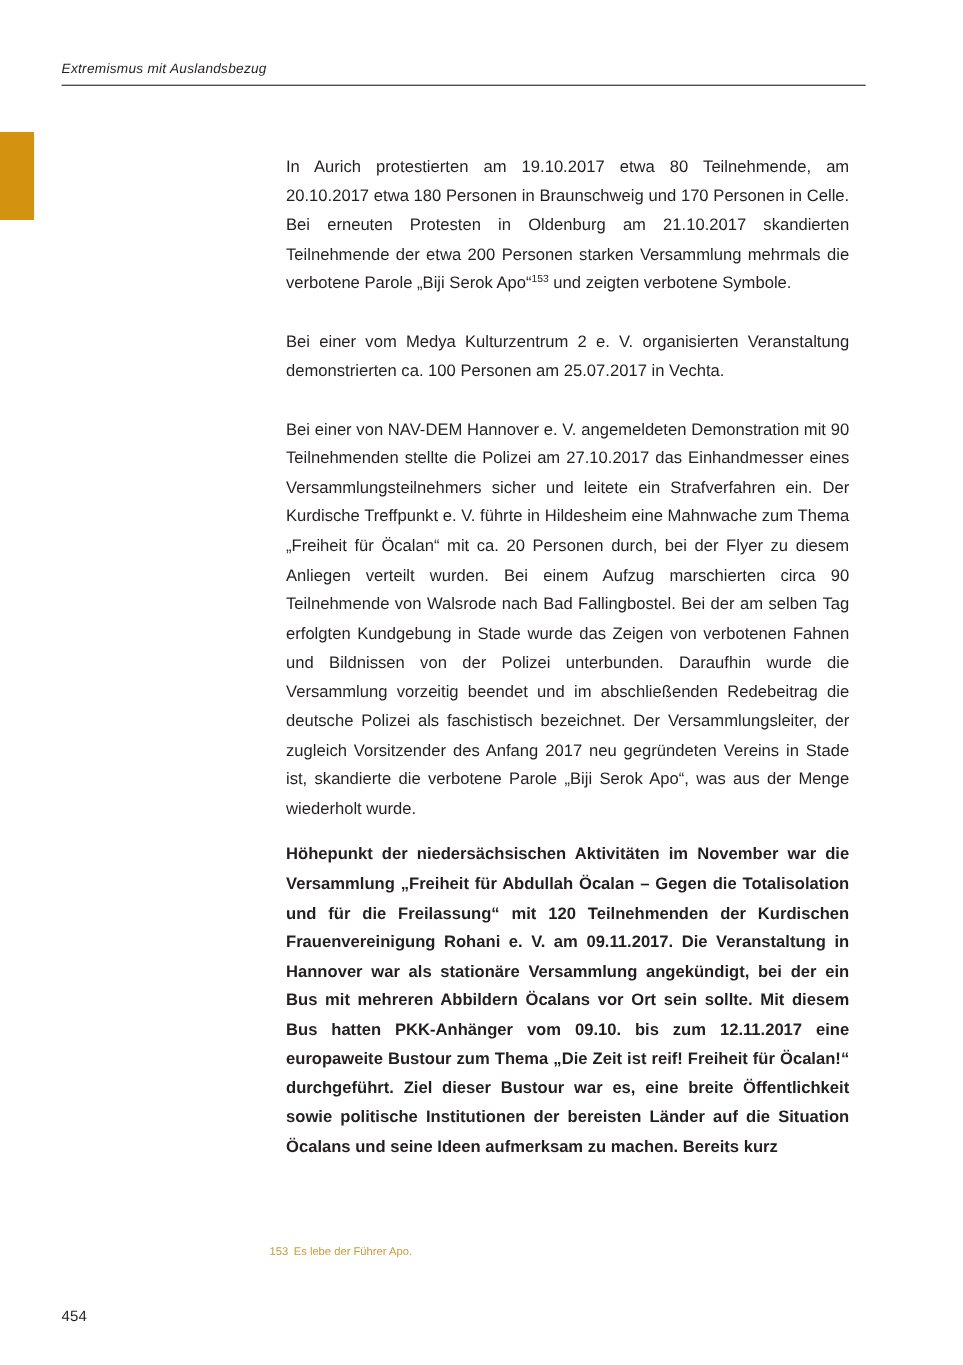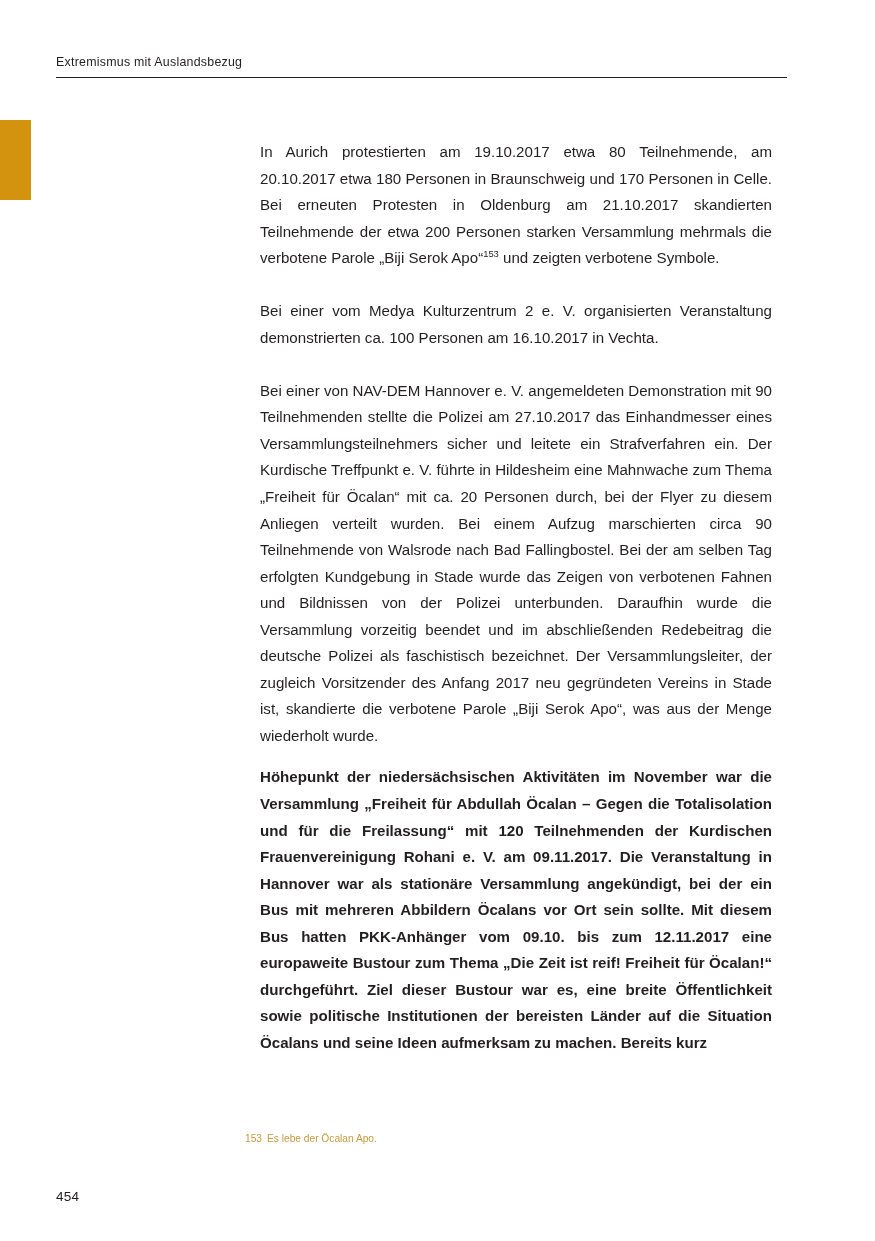--- a/index.html
+++ b/index.html
@@ -26,20 +26,21 @@
     top: 55px;
     width: 731px;
   }
   .running-head-text {
     font-size: 12.4px;
     letter-spacing: 0.02em;
     color: #231f20;
     line-height: 1.2;
     padding-bottom: 7px;
     display: block;
+    font-style: italic;
   }
   .head-rule {
     border-bottom: 1.3px solid #231f20;
     width: 731px;
   }
 
   
   .side-tab {
     position: absolute;
     left: 0;
@@ -112,27 +113,27 @@
     <span class="running-head-text">Extremismus mit Auslandsbezug</span>
     <div class="head-rule"></div>
   </div>
 
   <div class="side-tab"></div>
 
   <div class="text-column">
 
     <p class="para"><span>In Aurich protestierten am 19.10.2017 etwa 80 Teilnehmende, am 20.10.2017 etwa 180 Personen in Braunschweig und 170 Personen in Celle. Bei erneuten Protesten in Oldenburg am 21.10.2017 skandierten Teilnehmende der etwa 200 Personen starken Versammlung mehrmals die verbotene Parole „Biji Serok Apo“</span><sup class="fn">153</sup><span> und zeigten verbotene Symbole.</span></p>
 
-    <p class="para">Bei einer vom Medya Kulturzentrum 2 e. V. organisierten Veranstaltung demonstrierten ca. 100 Personen am 16.10.2017 in Vechta.</p>
+    <p class="para">Bei einer vom Medya Kulturzentrum 2 e. V. organisierten Veranstaltung demonstrierten ca. 100 Personen am 25.07.2017 in Vechta.</p>
 
     <p class="para">Bei einer von NAV-DEM Hannover e. V. angemeldeten Demonstration mit 90 Teilnehmenden stellte die Polizei am 27.10.2017 das Einhandmesser eines Versammlungsteilnehmers sicher und leitete ein Strafverfahren ein. Der Kurdische Treffpunkt e. V. führte in Hildesheim eine Mahnwache zum Thema „Freiheit für Öcalan“ mit ca. 20 Personen durch, bei der Flyer zu diesem Anliegen verteilt wurden. Bei einem Aufzug marschierten circa 90 Teilnehmende von Walsrode nach Bad Fallingbostel. Bei der am selben Tag erfolgten Kundgebung in Stade wurde das Zeigen von verbotenen Fahnen und Bildnissen von der Polizei unterbunden. Daraufhin wurde die Versammlung vorzeitig beendet und im abschließenden Redebeitrag die deutsche Polizei als faschistisch bezeichnet. Der Versammlungsleiter, der zugleich Vorsitzender des Anfang 2017 neu gegründeten Vereins in Stade ist, skandierte die verbotene Parole „Biji Serok Apo“, was aus der Menge wiederholt wurde.</p>
 
     <p class="para tight">Höhepunkt der niedersächsischen Aktivitäten im November war die Versammlung „Freiheit für Abdullah Öcalan – Gegen die Totalisolation und für die Freilassung“ mit 120 Teilnehmenden der Kurdischen Frauenvereinigung Rohani e. V. am 09.11.2017. Die Veranstaltung in Hannover war als stationäre Versammlung angekündigt, bei der ein Bus mit mehreren Abbildern Öcalans vor Ort sein sollte. Mit diesem Bus hatten PKK-Anhänger vom 09.10. bis zum 12.11.2017 eine europaweite Bustour zum Thema „Die Zeit ist reif! Freiheit für Öcalan!“ durchgeführt. Ziel dieser Bustour war es, eine breite Öffentlichkeit sowie politische Institutionen der bereisten Länder auf die Situation Öcalans und seine Ideen aufmerksam zu machen. Bereits kurz</p>
 
   </div>
 
   <div class="footnote">
-    <span class="fn-num">153</span><span>Es lebe der Öcalan Apo.</span>
+    <span class="fn-num">153</span><span>Es lebe der Führer Apo.</span>
   </div>
 
   <div class="page-number">454</div>
 
 </div>
 
 </body></html>

